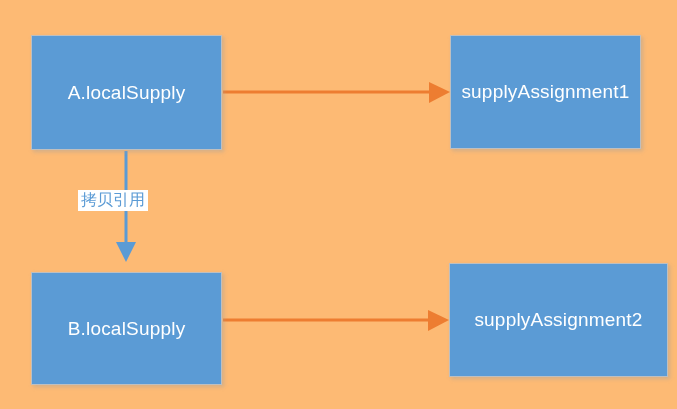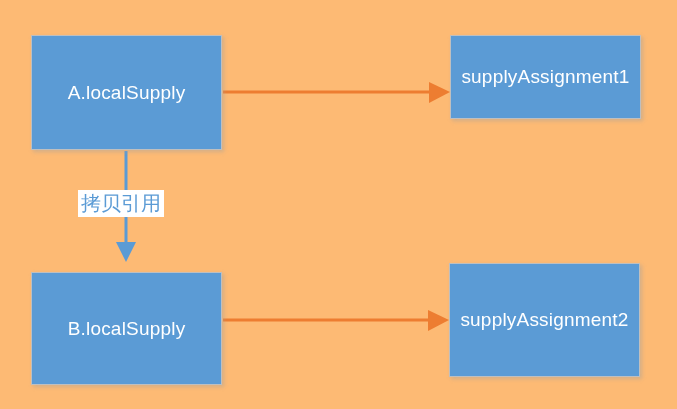--- a/index.html
+++ b/index.html
@@ -27,37 +27,37 @@
     box-sizing: border-box;
     cursor: default;
   }
   .node-label {
     color: #ffffff;
     font-size: 19px;
     letter-spacing: 0.2px;
     white-space: nowrap;
   }
   #node-a  { left: 31px;  top: 35px;  width: 191px; height: 115px; }
-  #node-s1 { left: 450px; top: 35px;  width: 191px; height: 84px; }
+  #node-s1 { left: 450px; top: 35px;  width: 191px; height: 114px; }
   #node-b  { left: 31px;  top: 264px; width: 191px; height: 113px; margin-top: 8px; }
-  #node-s2 { left: 449px; top: 263px; width: 191px; height: 114px; }
+  #node-s2 { left: 449px; top: 263px; width: 219px; height: 114px; }
   .connector-layer {
     position: absolute;
     left: 0; top: 0;
     width: 677px; height: 409px;
     pointer-events: none;
   }
   .edge-label {
     position: absolute;
     left: 78px;
     top: 190px;
     padding: 0 3px;
     background: #ffffff;
     color: #5b9bd5;
-    font-size: 20px;
+    font-size: 16px;
     white-space: nowrap;
   }
 </style>
 </head>
 <body>
 
 <div class="canvas">
 
   <svg class="connector-layer" width="677" height="409" viewBox="0 0 677 409" xmlns="http://www.w3.org/2000/svg">
 

